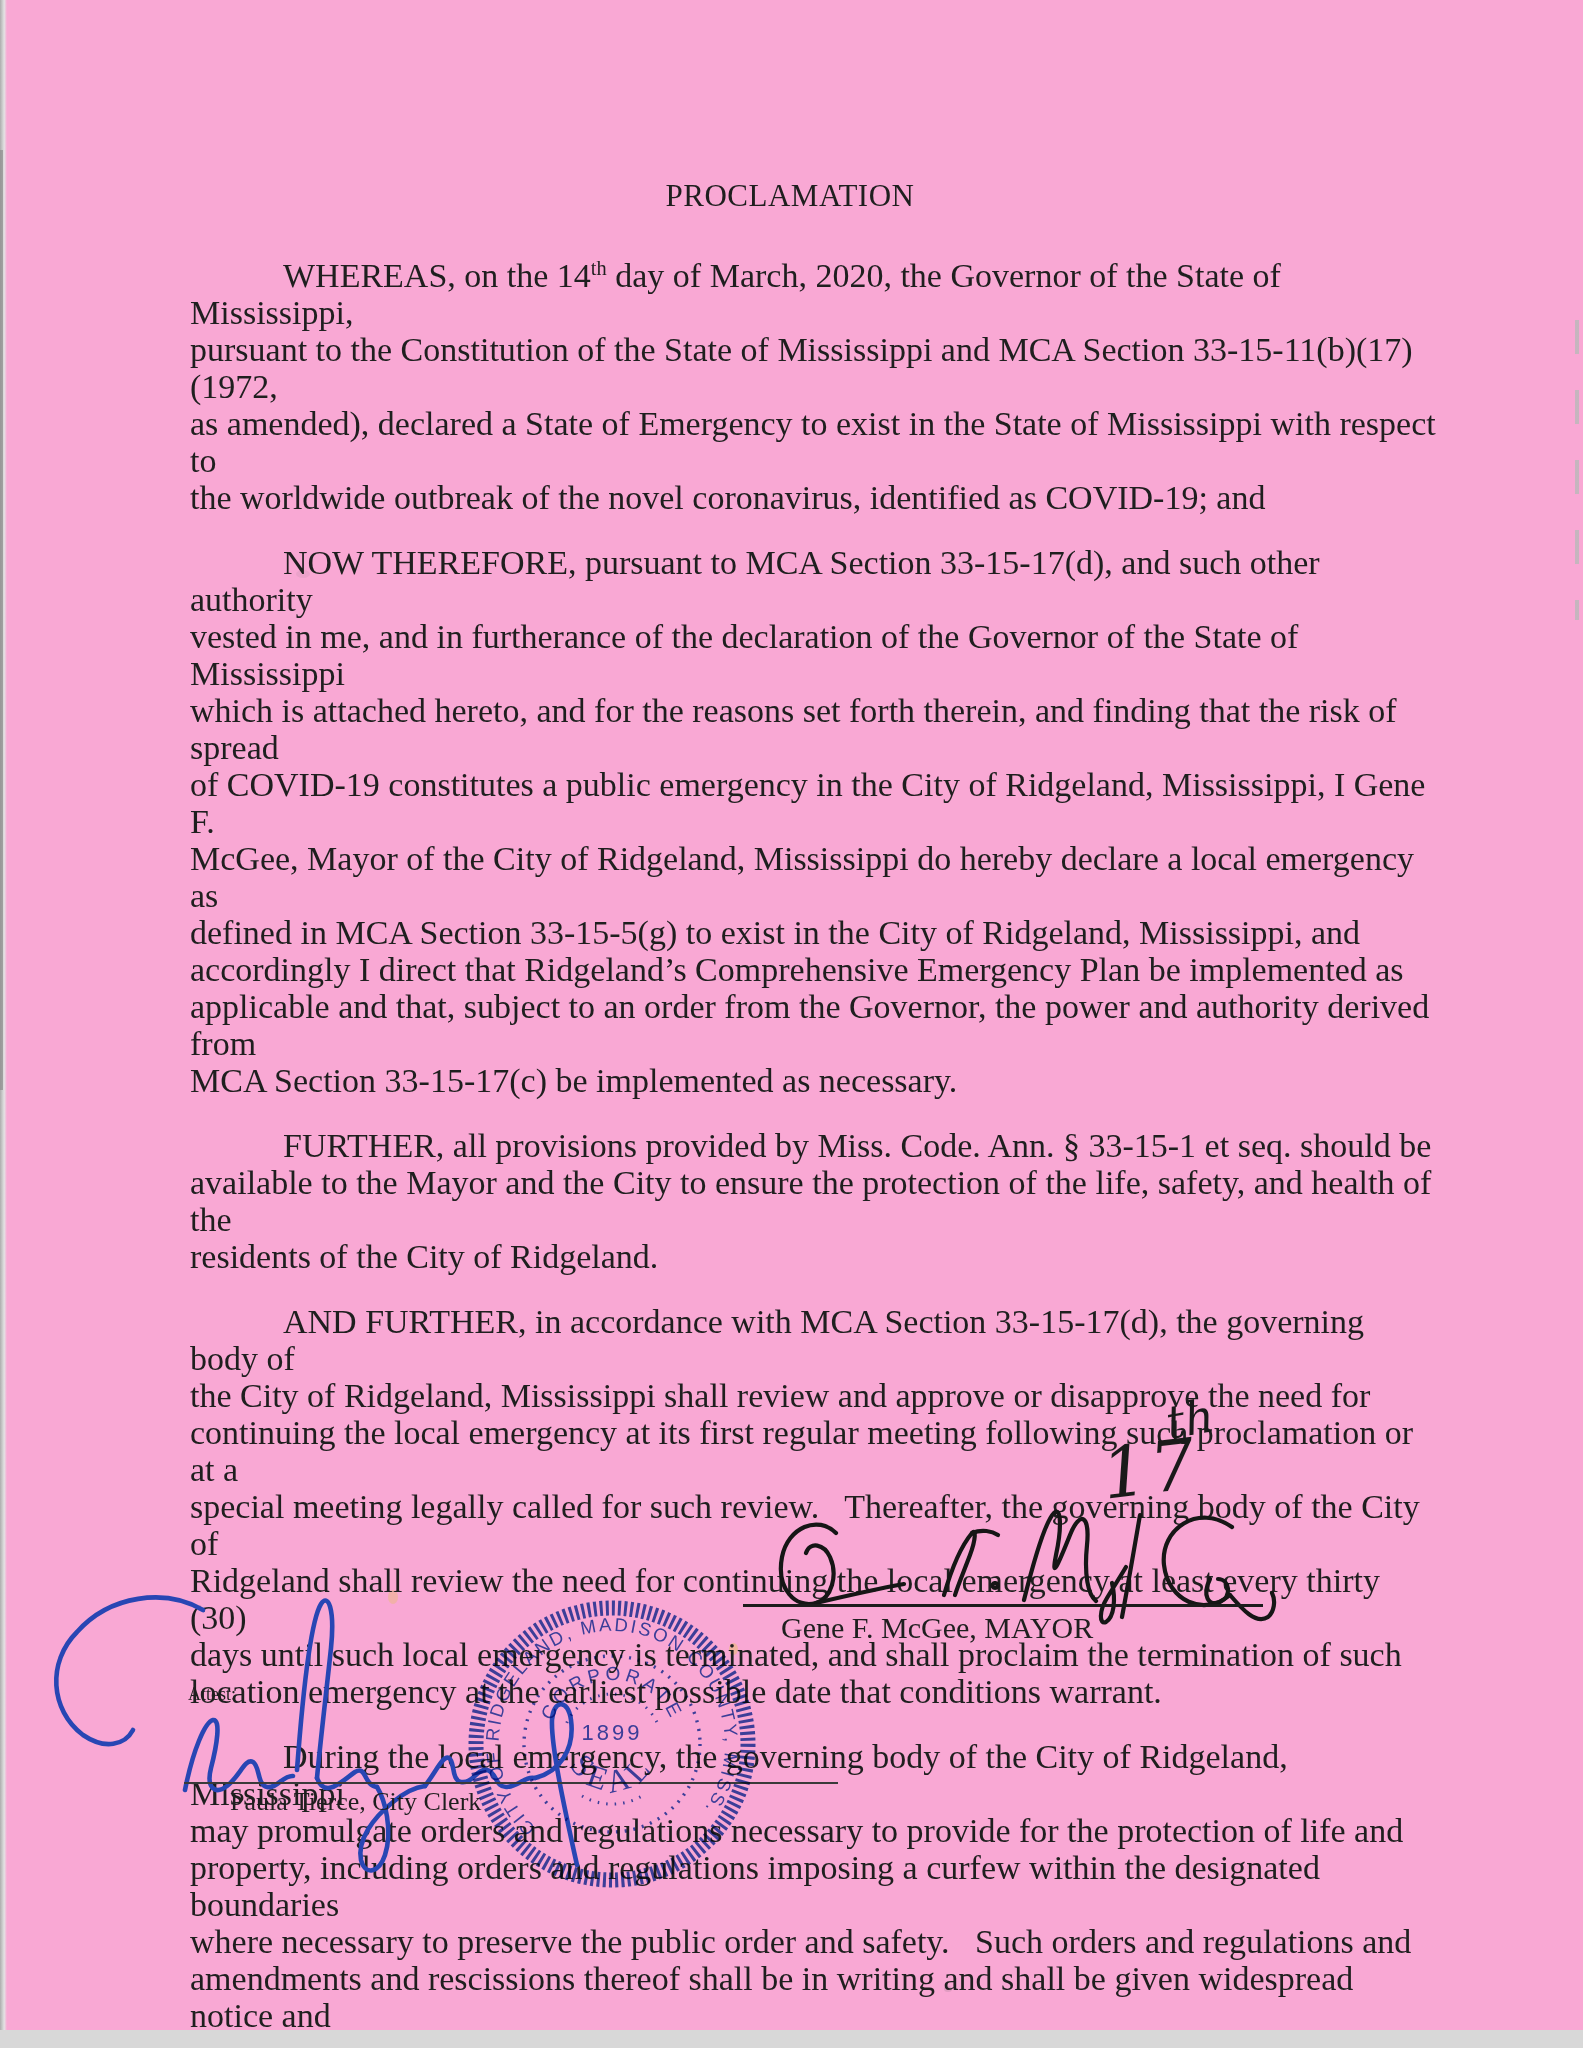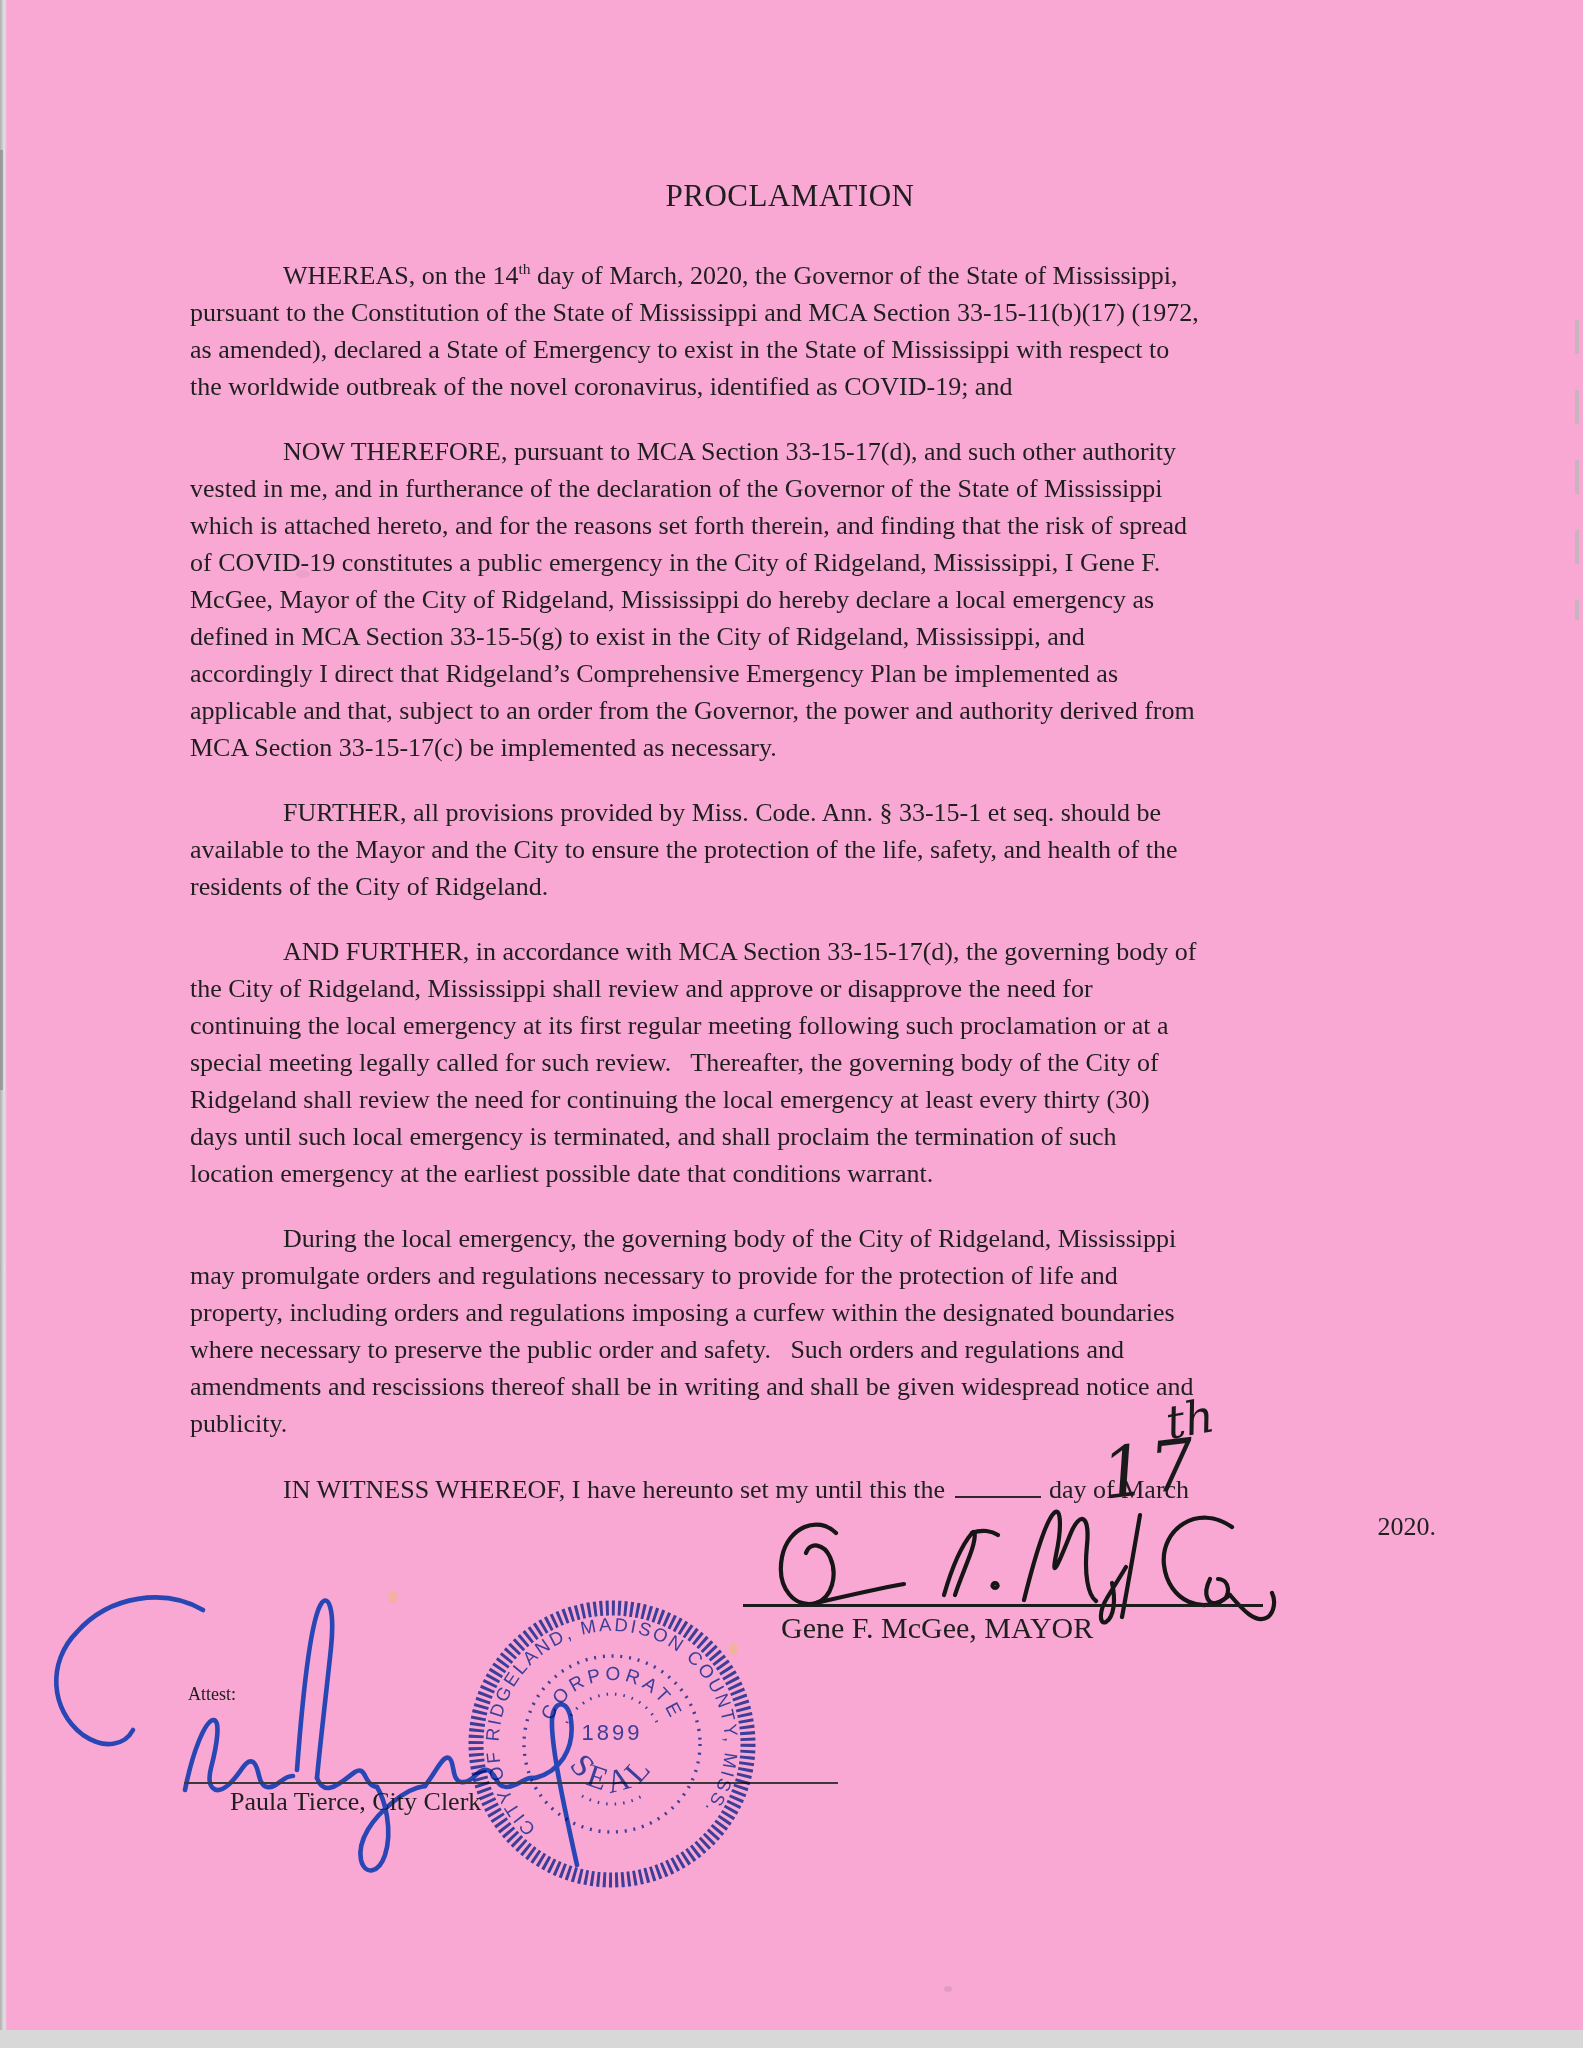--- a/index.html
+++ b/index.html
@@ -16,21 +16,21 @@
   .smudge{position:absolute;border-radius:50%;}
   .smudge.y1{left:388px;top:1590px;width:10px;height:14px;background:rgba(226,196,70,.30);}
   .smudge.y2{left:729px;top:1643px;width:9px;height:12px;background:rgba(226,196,70,.38);}
   .smudge.g1{left:944px;top:1986px;width:8px;height:6px;background:rgba(90,90,90,.15);}
   .smudge.g2{left:296px;top:570px;width:14px;height:8px;background:rgba(120,120,120,.10);}
 
   
   .doc{position:absolute;left:190px;top:178px;width:1246px;}
   .title{font-size:31px;font-weight:normal;letter-spacing:.5px;text-align:center;
     width:1200px;margin:0 0 43px 0;}
-  .par{font-size:26px;line-height:37px;margin:0 0 28px 0;text-indent:93px;}
+  .par{font-size:34px;line-height:37px;margin:0 0 28px 0;text-indent:93px;}
   .multiline{white-space:pre-line;}
   .rest{display:block;white-space:pre-line;text-indent:0;}
   sup{font-size:.6em;line-height:0;vertical-align:super;}
   .blank{display:inline-block;width:86px;height:26px;border-bottom:2.5px solid #2a2a2a;
     margin:0 8px 0 10px;vertical-align:baseline;}
   .block-line{display:block;text-indent:0;text-align:right;}
 
   
   .abs{position:absolute;}
   .attest{left:188px;top:1684px;font-size:18px;}

